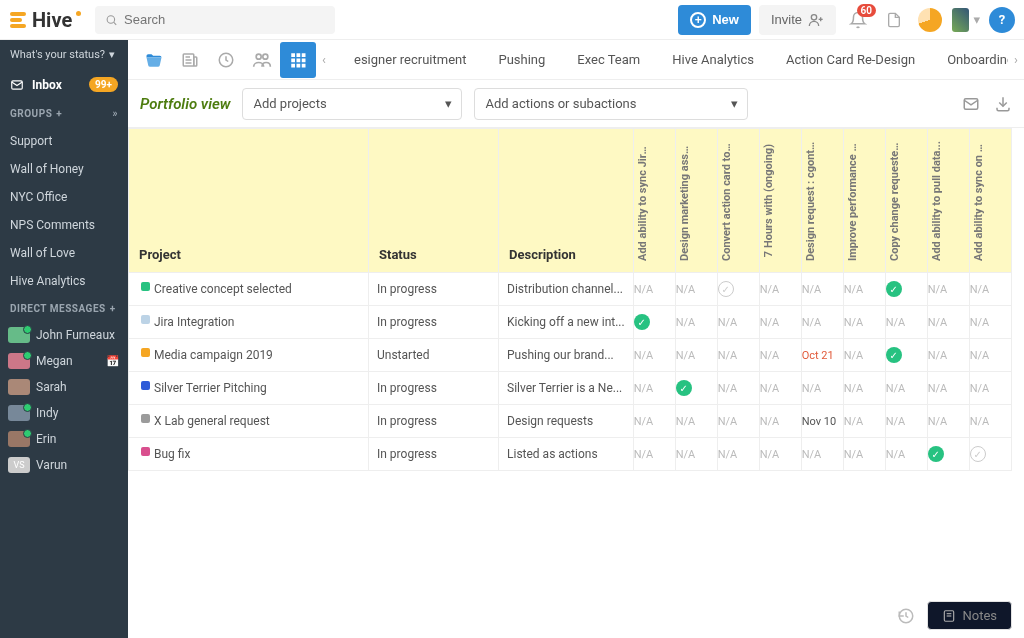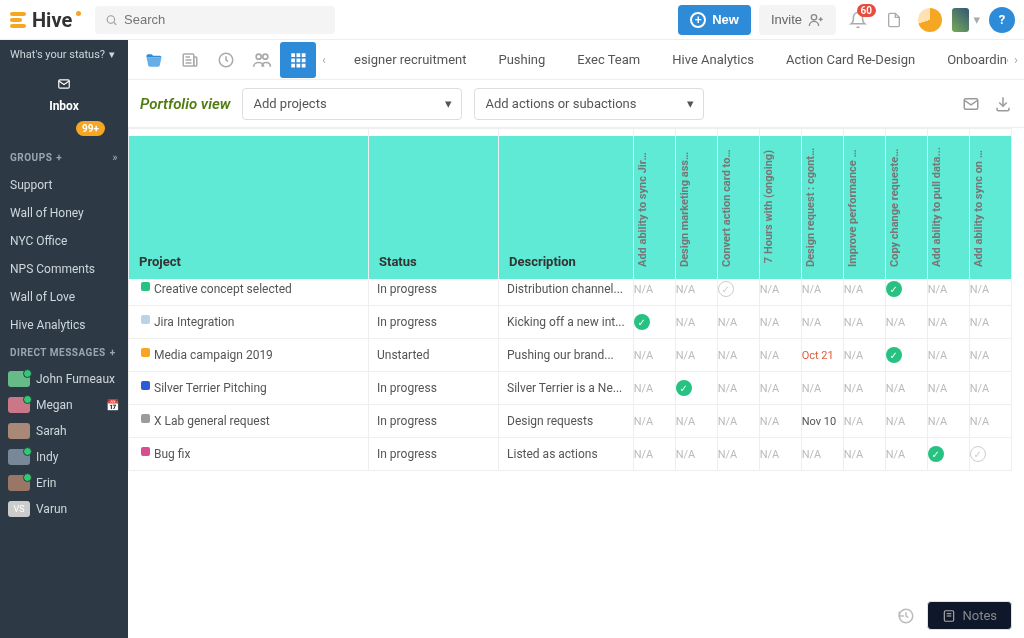--- a/index.html
+++ b/index.html
@@ -21,21 +21,21 @@
   .plus-circle { width:16px; height:16px; border:2px solid #fff; border-radius:50%; display:flex; align-items:center; justify-content:center; font-size:12px; line-height:1;}
   .topicon { width:28px; height:28px; display:flex; align-items:center; justify-content:center; color:#aaa; position:relative;}
   .bell-badge { position:absolute; top:-2px; right:-4px; background:#e74c3c; color:#fff; font-size:10px; padding:1px 4px; border-radius:8px; font-weight:600;}
   .pie { width:24px; height:24px; border-radius:50%; background: conic-gradient(#f5a623 0 70%, #ffe1b2 0); }
   .avatar-sm { width:24px; height:24px; border-radius:3px; background:#555;}
   .help-circle { width:26px; height:26px; border-radius:50%; background:#2e8bd8; color:#fff; display:flex; align-items:center; justify-content:center; font-weight:700;}
   
   .body { display:flex; flex:1; min-height:0;}
   .sidebar { width:128px; background:#2d3a45; color:#cfd6dc; display:flex; flex-direction:column; font-size:12px;}
   .status-row { display:flex; align-items:center; padding:8px 10px; font-size:11px; gap:4px;}
-  .inbox-row { display:flex; align-items:center; padding:8px 23px; gap:8px; color:#fff; font-weight:700;flex-direction:column;}
+  .inbox-row { display:flex; align-items:center; padding:8px 10px; gap:8px; color:#fff; font-weight:700;}
   .inbox-badge { background:#f5a623; color:#fff; font-size:10px; padding:2px 6px; border-radius:10px;}
   .section-h { display:flex; align-items:center; padding:8px 10px; font-size:10px; letter-spacing:0.5px; color:#9aa5af; font-weight:700; justify-content:space-between;}
   .section-h .left {display:flex; align-items:center; gap:4px;}
   .side-item { padding:7px 10px; color:#cfd6dc; cursor:pointer;}
   .dm-item { display:flex; align-items:center; gap:6px; padding:5px 8px; color:#cfd6dc; position:relative;}
   .dm-avatar { width:22px; height:16px; border-radius:3px; background:#888; flex-shrink:0; position:relative;}
   .dm-avatar.presence::after{content:''; position:absolute; width:7px; height:7px; background:#2ecc71; border-radius:50%; top:-2px; right:-2px; border:1px solid #2d3a45;}
   .dm-extra { margin-left:auto; font-size:11px;}
   
   .main { flex:1; display:flex; flex-direction:column; min-width:0; background:#fff;}
@@ -43,27 +43,27 @@
   .tool-icons { display:flex; align-items:center; padding-left:8px;}
   .tool-icon { width:36px; height:36px; display:flex; align-items:center; justify-content:center; color:#999; cursor:pointer;}
   .tool-icon.active { background:#2e8bd8; color:#fff; border-radius:3px;}
   .tabs { display:flex; align-items:center; flex:1; overflow:hidden; padding-left:6px;}
   .tab { padding:0 16px; height:40px; display:flex; align-items:center; font-size:13px; color:#555; white-space:nowrap; cursor:pointer;}
   .tab.truncated { color:#555;}
   .chev { position:relative; width:16px; display:flex; align-items:center; justify-content:center; color:#aaa; cursor:pointer;}
   .filterbar { display:flex; align-items:center; height:48px; padding:0 12px; gap:12px; border-bottom:1px solid #eee;}
   .view-title { font-size:15px; font-weight:600; color:#4d7c0f;font-style:italic;}
   .select { display:flex; align-items:center; justify-content:space-between; border:1px solid #ddd; border-radius:4px; height:32px; padding:0 10px; font-size:13px; color:#555; cursor:pointer; background:#fff;}
-  .select.w1{width:220px;} .select.w2{width:230px;}
+  .select.w1{width:220px;} .select.w2{width:274px;}
   .filterbar .right { margin-left:auto; display:flex; gap:14px; color:#999;}
   
   .grid { flex:1; overflow:auto; position:relative;}
   table { border-collapse:collapse; table-layout:fixed;}
   th, td { border:1px solid #eee; font-size:12px; vertical-align:middle;}
-  thead th { background:#5eead4; position:sticky; top:7px;}
+  thead th { background:#fef9c3; position:sticky; top:0;}
   .col-project { width:240px;}
   .col-status { width:130px;}
   .col-desc { width:110px;}
   .col-narrow { width:42px;}
   thead th.col-narrow { height:144px; padding:6px 2px;}
   thead th.col-project, thead th.col-status, thead th.col-desc { vertical-align:bottom; text-align:left; padding:10px 10px; font-weight:700; color:#333; font-size:13px;}
   .vert { writing-mode: vertical-rl; transform: rotate(180deg); font-size:11px; color:#777; max-height:120px; overflow:hidden; text-overflow:ellipsis; white-space:nowrap; width:100%; display:block;}
   tbody td { height:33px; padding:0 8px; color:#555; white-space:nowrap; overflow:hidden; text-overflow:ellipsis;}
   tbody td.center { text-align:left; color:#bbb; font-size:11px; padding:0;}
   .proj-cell { display:flex; align-items:flex-start; gap:4px; padding-left:4px;}

